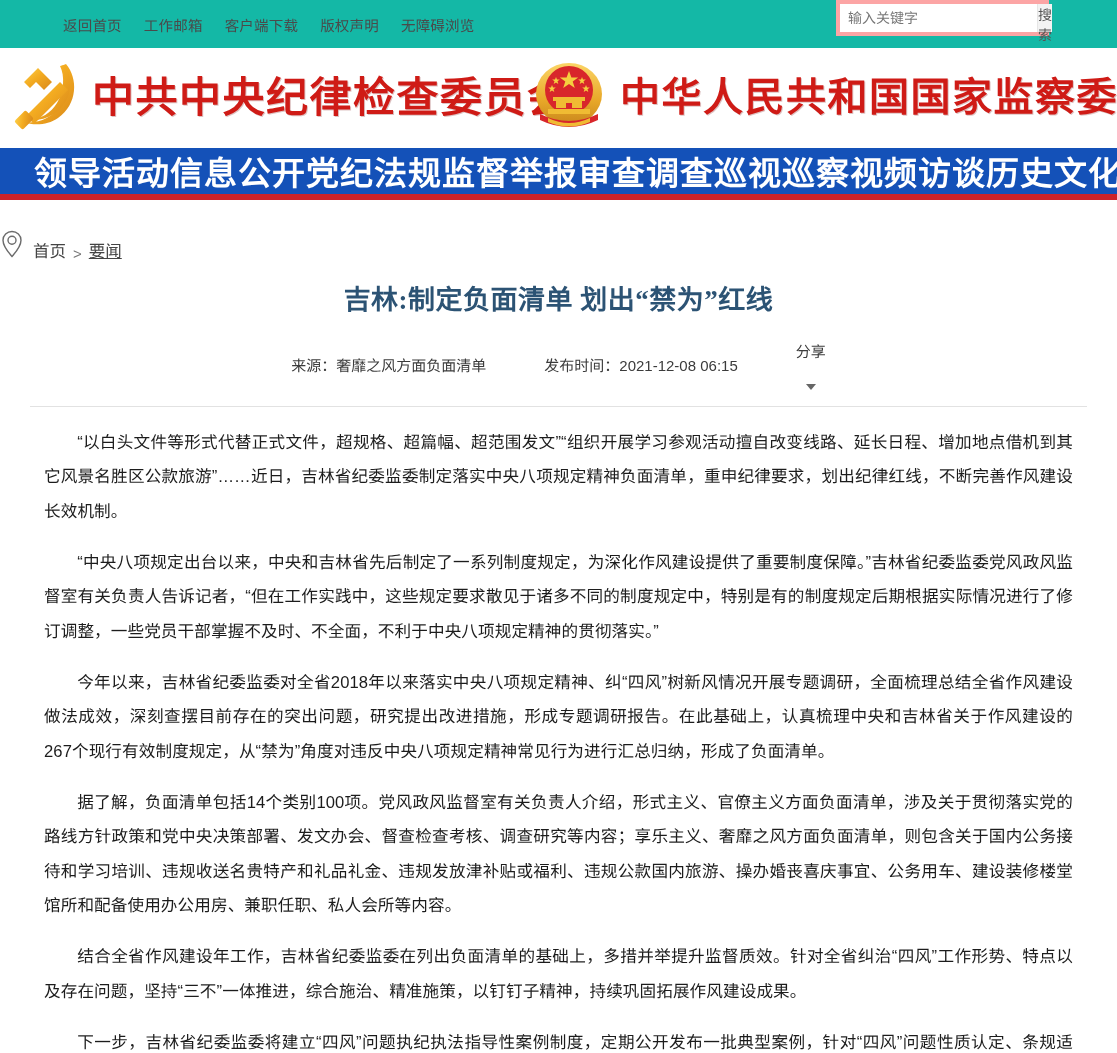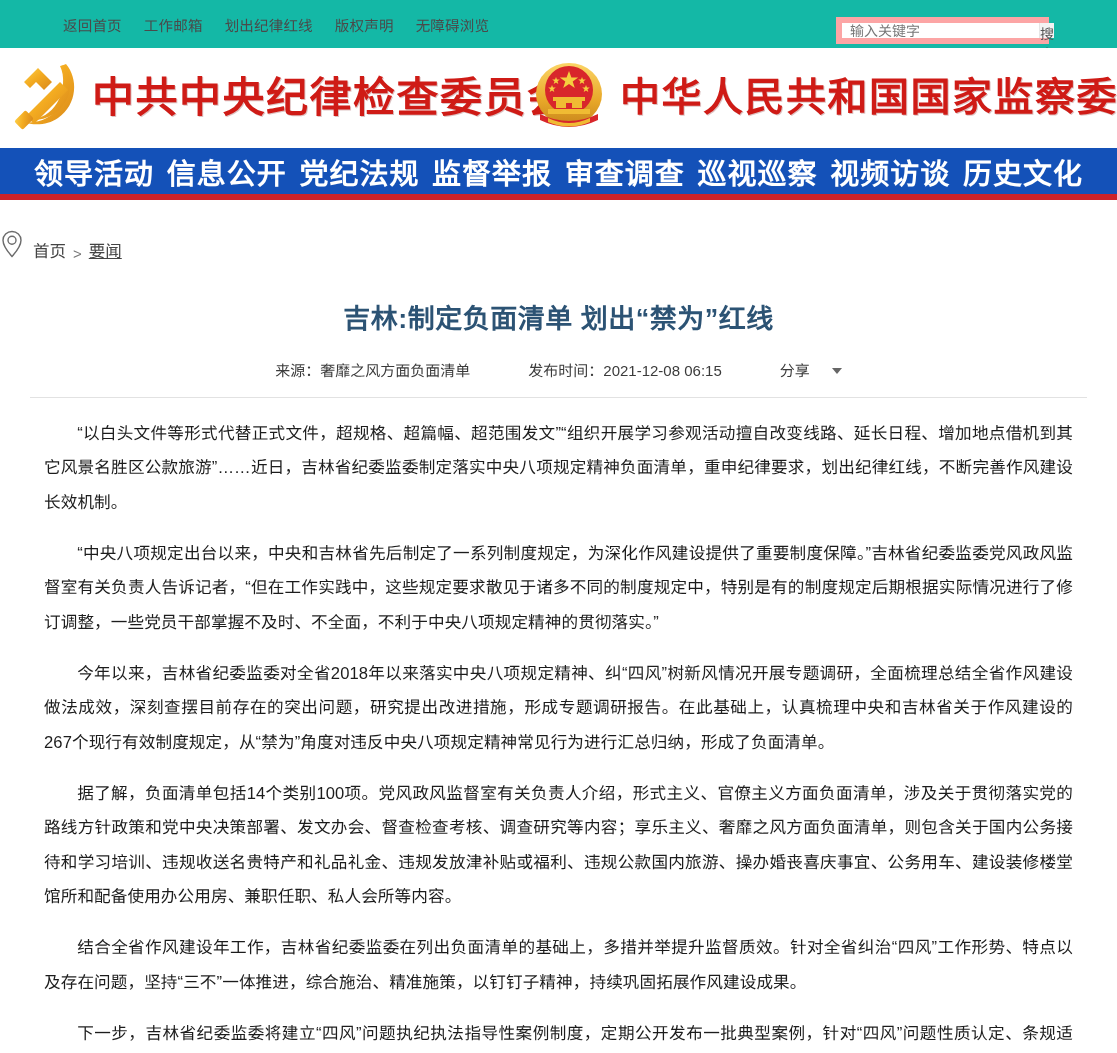--- a/index.html
+++ b/index.html
@@ -29,24 +29,24 @@
   .topbar-links a {
     font-size: 14.5px;
     color: #4a4a4a;
     text-decoration: none;
     white-space: nowrap;
     letter-spacing: .2px;
   }
   .search-wrap {
     position: absolute;
     left: 836px;
-    top: 17px;
+    top: 0;
     width: 213px;
-    height: 27px;
-    border: 6px solid #fca5a5;
+    height: 36px;
+    border: 4px solid #fca5a5;
     background: #fff;
     display: flex;
     align-items: stretch;
   }
   .search-input {
     flex: 1;
     border: 0;
     outline: none;
     padding: 0 8px;
     font-size: 14px;
@@ -98,21 +98,21 @@
     display: flex;
     align-items: center;
     justify-content: space-between;
     padding: 0 34px;
   }
   .nav a {
     color: #ffffff;
     text-decoration: none;
     font-family: Liberation Serif, serif;
     font-weight: bold;
-    font-size: 29px;
+    font-size: 33px;
     letter-spacing: 1px;
     white-space: nowrap;
   }
   .nav-underline { height: 6px; background: #cc2229; }
 
   
   .crumbbar {
     height: 62px;
     display: flex;
     align-items: flex-end;
@@ -127,32 +127,33 @@
   .crumbbar .crumb.current { color: #444; text-decoration: underline; }
 
   
   .article { padding: 0 30px; }
   .headline {
     text-align: center;
     color: #2c5374;
     font-size: 27px;
     font-weight: bold;
     letter-spacing: .5px;
-    margin-top: 35px;
+    margin-top: 16px;
+    font-family: Liberation Serif, serif;
   }
   .meta {
     display: flex;
     align-items: center;
     justify-content: center;
     gap: 58px;
     margin-top: 23px;
     font-size: 15px;
     color: #3b3b3b;
   }
-  .meta .share { color: #3b3b3b; cursor: pointer; display: inline-flex; align-items: center; gap: 22px; }
+  .meta .share { color: #3b3b3b; cursor: pointer; display: inline-flex; align-items: center; gap: 22px; flex-direction: column; }
   .caret {
     display: inline-block;
     width: 0; height: 0;
     border-left: 5px solid transparent;
     border-right: 5px solid transparent;
     border-top: 6px solid #666;
     position: relative; top: 1px;
   }
   .rule { height: 1px; background: #e2e2e2; margin: 17px 0 0; }
   .body { padding: 0 14px; }
@@ -167,21 +168,21 @@
   }
   .body p:first-child { margin-top: 19px; }
 </style>
 </head>
 <body>
 
 <div class="topbar">
   <nav class="topbar-links">
     <a href="#">返回首页</a>
     <a href="#">工作邮箱</a>
-    <a href="#">划出纪律红线</a>
+    <a href="#">客户端下载</a>
     <a href="#">版权声明</a>
     <a href="#">无障碍浏览</a>
   </nav>
   <div class="search-wrap">
     <input class="search-input" type="text" placeholder="输入关键字" value="" style="">
     <button class="search-btn">搜索</button>
   </div>
 </div>
 
 <div class="logoband">

